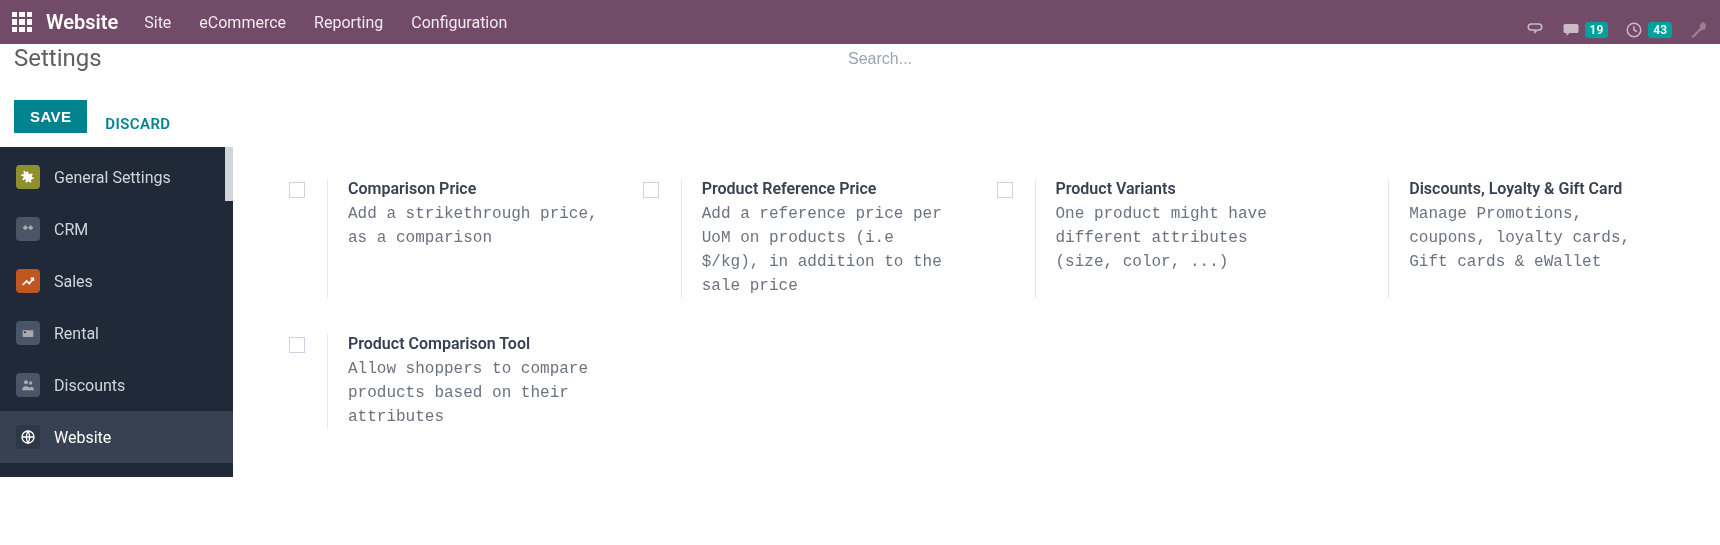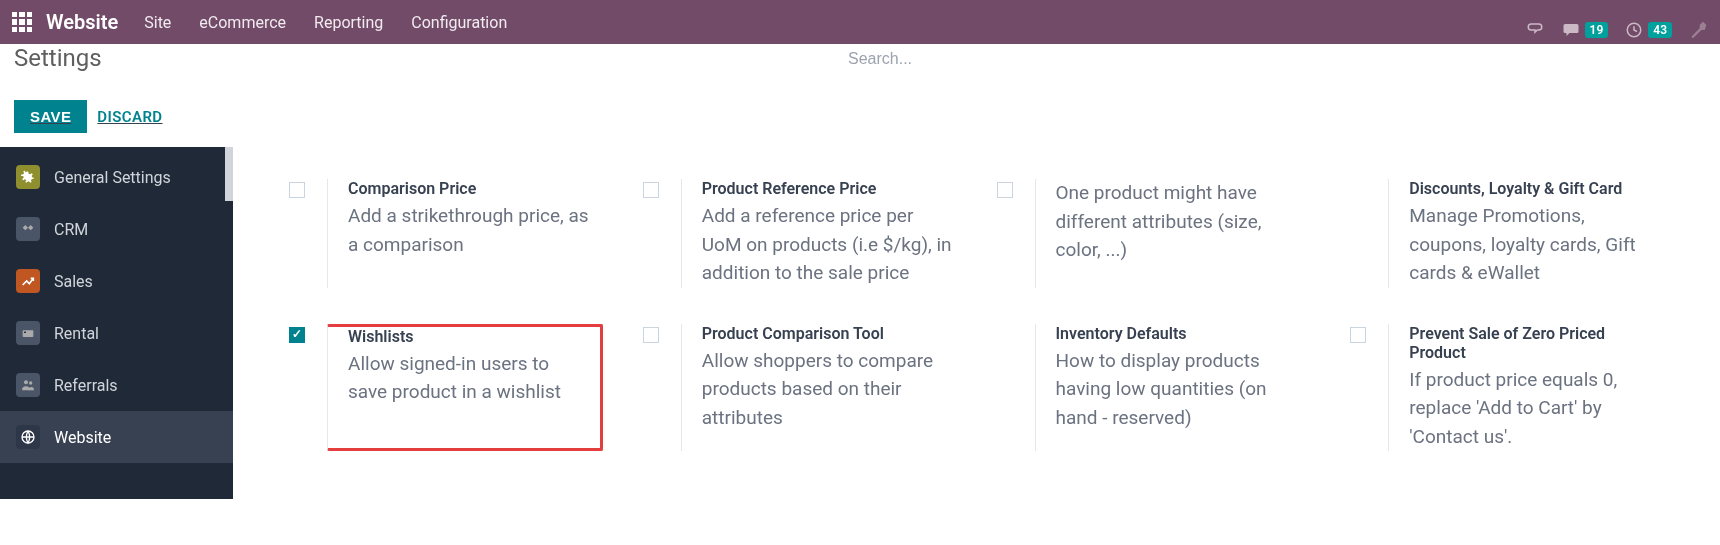--- a/index.html
+++ b/index.html
@@ -16,21 +16,21 @@
     .badge { background: #00A09D; color: #fff; font-size: 12px; padding: 1px 5px; border-radius: 3px; font-weight: 600; }
     .company { font-size: 16px; }
     .wrench-icon { width: 20px; height: 20px; color: #cbb9c5; }
     
     .control-bar { display: flex; align-items: flex-start; height: 56px; padding: 0 14px; }
     .control-bar .title { font-size: 24px; color: #5f5f5f; }
     .control-bar .search-wrap { flex: 1; display: flex; justify-content: flex-end; }
     .search-input { width: 860px; border: none; font-size: 16px; padding: 6px 2px; outline: none; color: #374151; }
     .search-input::placeholder { color: #9ca3af; }
     
-    .actions-bar { padding: 0 14px 14px; display: flex; gap: 10px; align-items: center; text-decoration: underline; }
+    .actions-bar { padding: 0 14px 14px; display: flex; gap: 18px; align-items: flex-end; }
     .btn-save { background: #00838F; color: #fff; border: none; padding: 8px 16px; font-size: 15px; font-weight: 600; cursor: pointer; letter-spacing: 0.4px; }
     .btn-discard { color: #00838F; font-size: 15px; font-weight: 600; cursor: pointer; letter-spacing: 0.4px; }
     
     .content { display: flex; }
     .sidebar { width: 233px; background: #1f2937; color: #d1d5db; padding-top: 4px; position: relative; }
     .scroll-thumb { position: absolute; right: 0; top: 0; width: 8px; height: 54px; background: #d1d5db; }
     .sidebar-item { display: flex; align-items: center; gap: 14px; padding: 14px 16px; font-size: 16px; cursor: pointer; }
     .sidebar-item .sicon { width: 24px; height: 24px; display: flex; align-items: center; justify-content: center; border-radius: 4px; }
     .sidebar-item.active { background: #374151; color: #fff; }
     .ic-general { background: #8f8f2f; }
@@ -41,21 +41,21 @@
     .ic-website { background: #2d3748; }
     
     .main { flex: 1; padding: 22px 56px; }
     .settings-grid { display: grid; grid-template-columns: 1fr 1fr 1fr 1fr; gap: 0 40px; }
     .setting { display: flex; gap: 22px; padding: 10px 0 26px; }
     .setting .cb { width: 16px; height: 16px; border: 1px solid #cbd5e0; margin-top: 3px; cursor: pointer; flex-shrink: 0; position: relative; }
     .setting .cb.checked { background: #00838F; border-color: #00838F; }
     .setting .cb.checked::after { content: "✓"; position: absolute; color: #fff; font-size: 12px; font-weight: bold; top: -1px; left: 2px; }
     .setting .body { border-left: 1px solid #e5e7eb; padding-left: 20px; flex: 1; }
     .setting .label { font-weight: 600; color: #374151; font-size: 16px; margin-bottom: 4px; }
-    .setting .desc { color: #6b7280; font-size: 19px; line-height: 1.5; }
+    .setting .desc { color: #6b7280; font-size: 16px; line-height: 1.5; font-family: Liberation Mono, monospace; }
     .no-cb { width: 16px; flex-shrink: 0; }
     .highlight { border: 3px solid #e53e3e; border-radius: 2px; padding-right: 30px; }
   </style>
 </head>
 <body>
 
 <div class="navbar">
   <div class="apps-icon">
       <span></span>
       <span></span>
@@ -155,21 +155,21 @@
     </div>
     <div class="sidebar-item">
       <div class="sicon ic-referrals">
           <svg width="16" height="16" viewBox="0 0 24 24" fill="#aaa">
             <circle cx="9" cy="8" r="3"></circle>
             <circle cx="16" cy="9" r="2.5"></circle>
             <path d="M3 20 Q3 14 9 14 Q15 14 15 20 Z"></path>
             <path d="M13 20 Q13 15 17 15 Q21 15 21 20 Z"></path>
           </svg>
         </div>
-      <span>Referrals</span>
+      <span>Discounts</span>
     </div>
     <div class="sidebar-item active">
       <div class="sicon ic-website">
           <svg width="16" height="16" viewBox="0 0 24 24" fill="none" stroke="#fff" stroke-width="2">
             <circle cx="12" cy="12" r="9"></circle>
             <path d="M3 12 L21 12 M12 3 Q17 12 12 21 Q7 12 12 3"></path>
           </svg>
         </div>
       <span>Website</span>
     </div>
@@ -187,53 +187,36 @@
         <div class="setting">
           <div class="cb"></div>
           <div class="body">
             <div class="label">Product Reference Price</div>
             <div class="desc">Add a reference price per UoM on products (i.e $/kg), in addition to the sale price</div>
           </div>
         </div>
         <div class="setting">
           <div class="cb"></div>
           <div class="body">
+            <div class="label">Product Variants</div>
             <div class="desc">One product might have different attributes (size, color, ...)</div>
           </div>
         </div>
         <div class="setting">
           <div class="no-cb"></div>
           <div class="body">
             <div class="label">Discounts, Loyalty &amp; Gift Card</div>
             <div class="desc">Manage Promotions, coupons, loyalty cards, Gift cards &amp; eWallet</div>
           </div>
         </div>
         <div class="setting">
-          <div class="cb checked"></div>
-          <div class="body highlight">
-            <div class="label">Wishlists</div>
-            <div class="desc">Allow signed-in users to save product in a wishlist</div>
-          </div>
-        </div>
-        <div class="setting">
           <div class="cb"></div>
           <div class="body">
             <div class="label">Product Comparison Tool</div>
             <div class="desc">Allow shoppers to compare products based on their attributes</div>
           </div>
         </div>
         <div class="setting">
           <div class="no-cb"></div>
-          <div class="body">
-            <div class="label">Inventory Defaults</div>
-            <div class="desc">How to display products having low quantities (on hand - reserved)</div>
-          </div>
-        </div>
-        <div class="setting">
-          <div class="cb"></div>
-          <div class="body">
-            <div class="label">Prevent Sale of Zero Priced Product</div>
-            <div class="desc">If product price equals 0, replace 'Add to Cart' by 'Contact us'.</div>
-          </div>
         </div>
       </div>
   </div>
 </div>
 
 </body></html>

